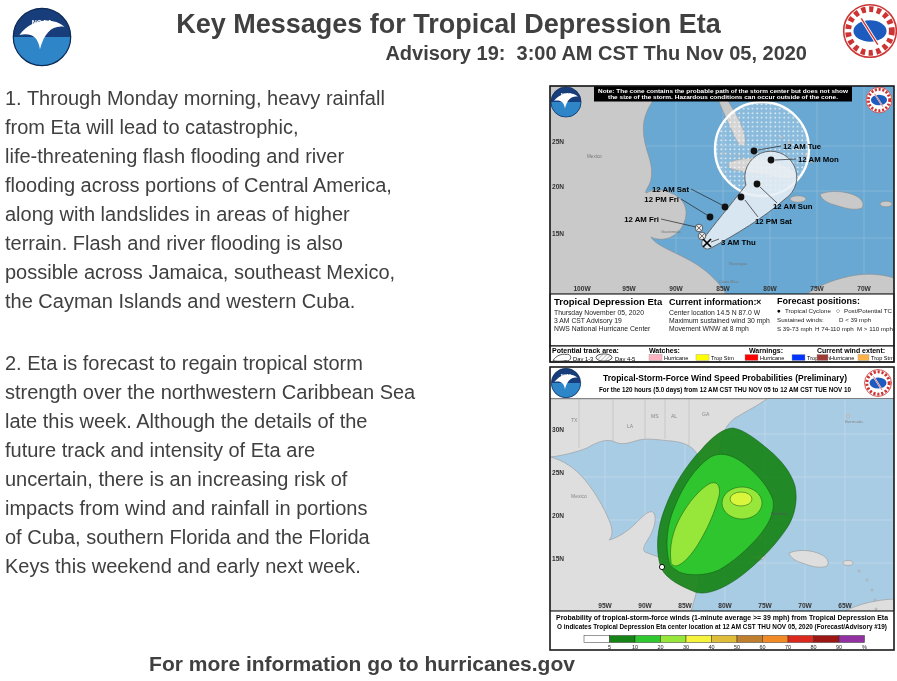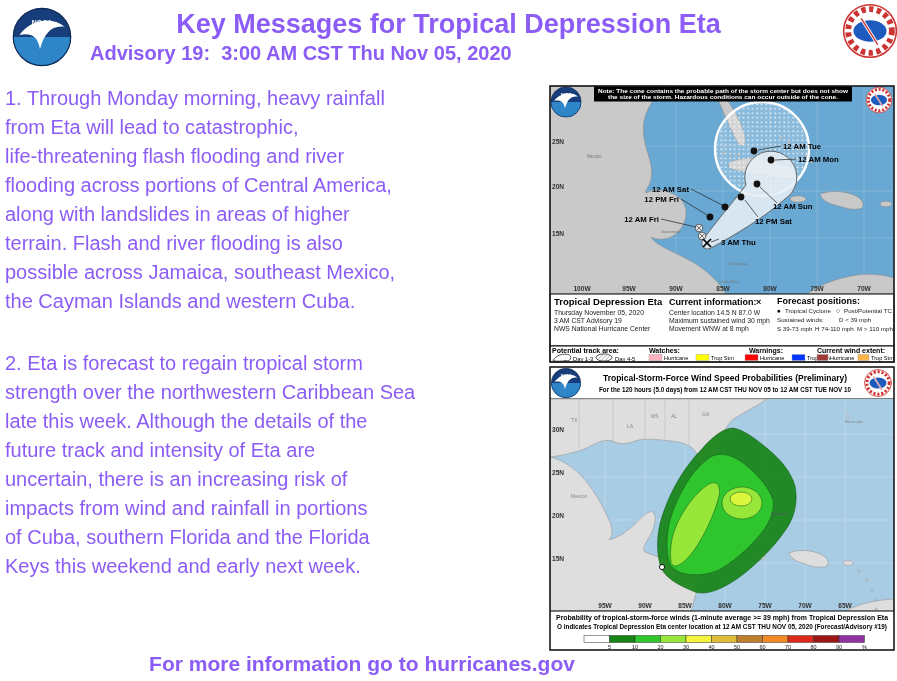--- a/index.html
+++ b/index.html
@@ -1,20 +1,20 @@
 <!DOCTYPE html>
 <html><head>
 <meta charset="utf-8">
 <style>
   html,body{margin:0;padding:0;background:#fff;}
   .canvas{position:relative;width:897px;height:681px;background:#ffffff;overflow:hidden;
-          font-family:"Liberation Sans",sans-serif;color:#8b5cf6;}
+          font-family:"Liberation Sans",sans-serif;color:#404040;}
   .page-title{position:absolute;left:90px;right:90px;top:9px;text-align:center;
               font-size:27px;font-weight:bold;letter-spacing:0px;}
-  .advisory-line{position:absolute;left:90px;right:90px;top:42px;text-align:left;
+  .advisory-line{position:absolute;left:90px;right:90px;top:42px;text-align:right;
               font-size:20px;font-weight:bold;white-space:pre;}
   .messages{position:absolute;left:5px;top:84px;width:548px;font-size:20px;line-height:29px;}
   .messages p{margin:0 0 33px 0;white-space:pre-line;}
   .footer-line{position:absolute;left:0;top:652px;width:724px;text-align:center;
               font-size:21px;font-weight:bold;}
   .map1{position:absolute;left:549px;top:85px;}
   .map2{position:absolute;left:549px;top:366px;}
   svg text{font-family:"Liberation Sans",sans-serif;}
 </style>
 </head>

